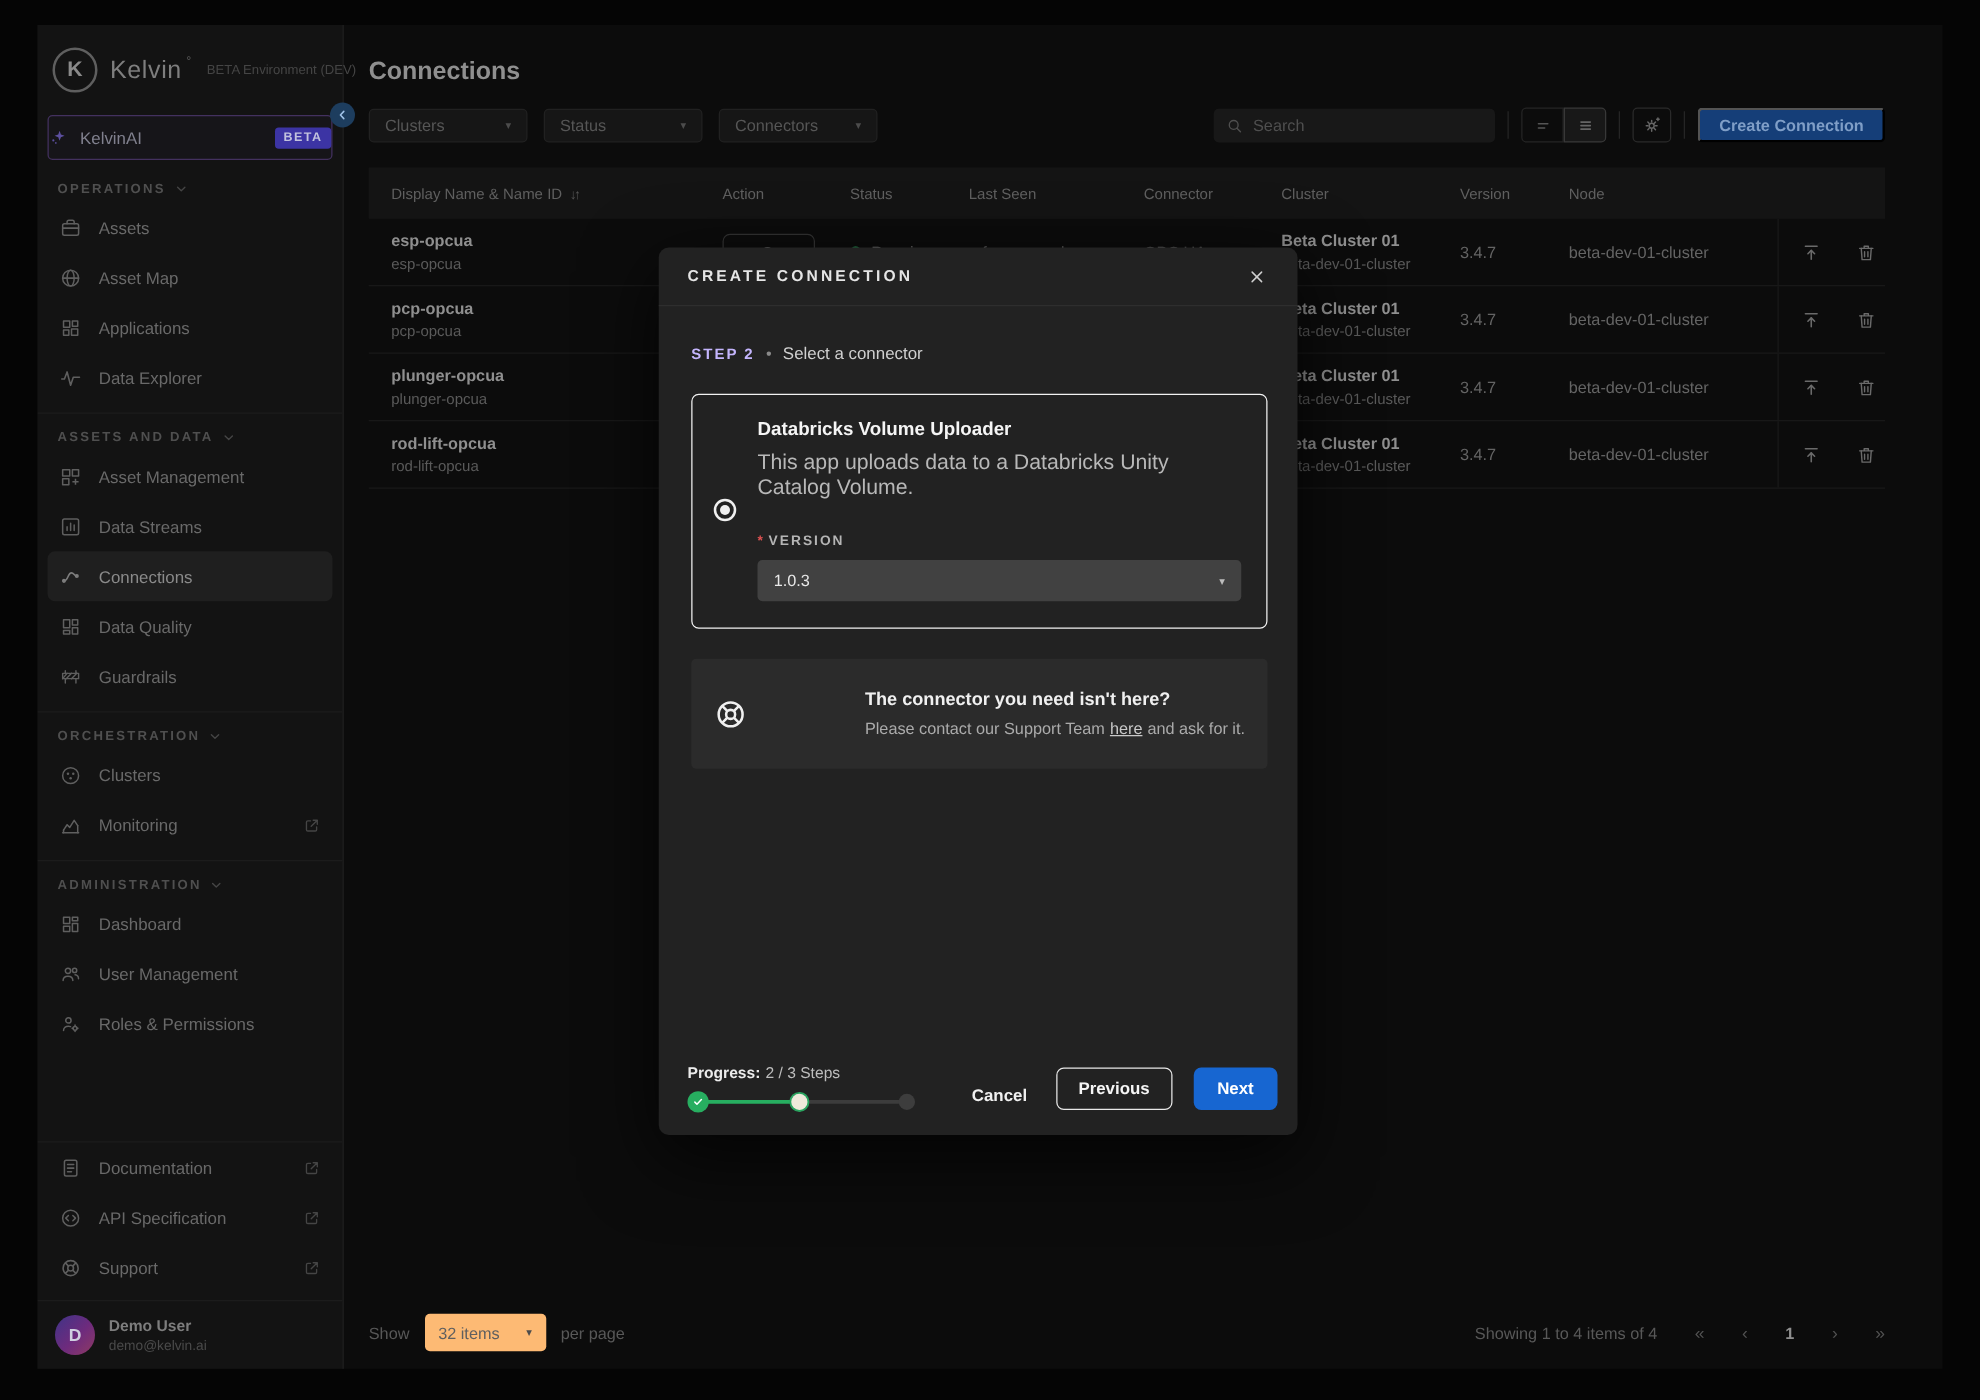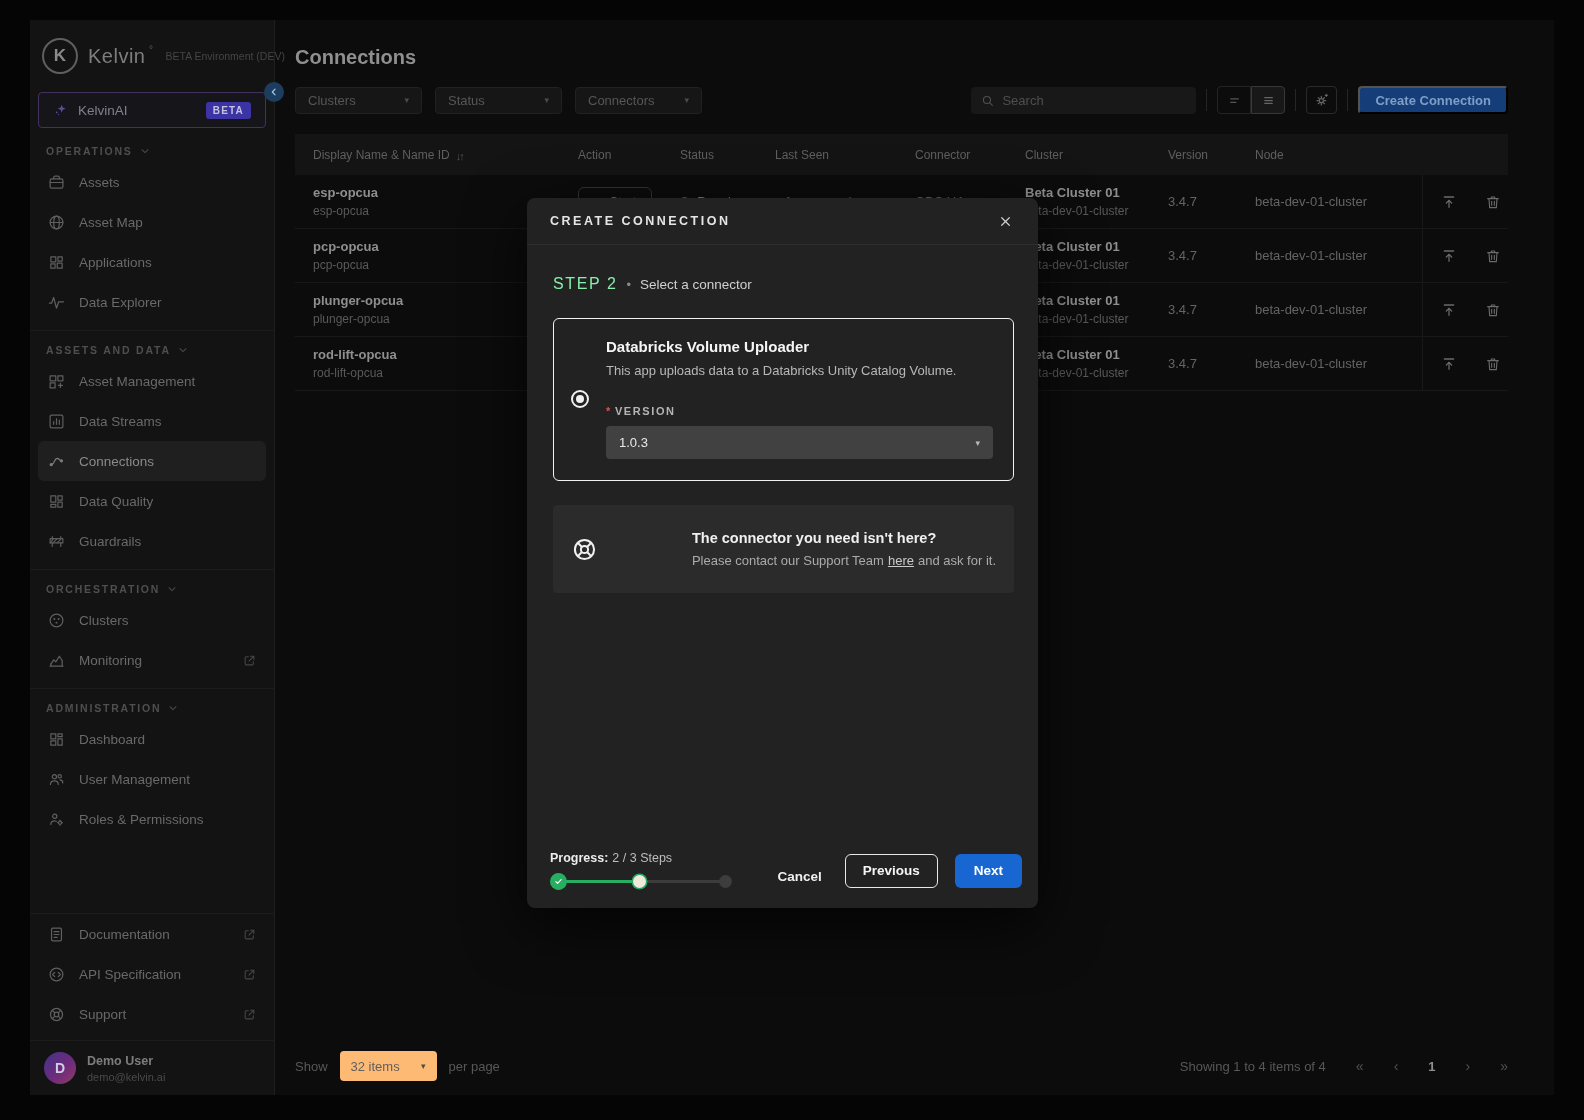--- a/index.html
+++ b/index.html
@@ -20,21 +20,21 @@
   .collapse-btn svg { width:10px; height:10px; }
 
   .logo-row { display:flex; align-items:center; gap:10px; padding:18px 14px 8px 12px; }
   .logo-circle { width:36px; height:36px; border:2px solid #5f5f5f; border-radius:50%;
                  color:#8a8a8a; font-size:17px; font-weight:700; flex-shrink:0; }
   .brand-name { font-size:20px; color:#7e7e7e; font-weight:500; letter-spacing:.5px; position:relative; }
   .brand-name::after { content:"°"; font-size:10px; position:absolute; top:-1px; right:-8px; color:#5a5a5a; }
   .brand-env { font-size:10.5px; color:#454545; margin-left:10px; white-space:nowrap; }
 
   .kelvinai { margin:10px 8px 2px; height:36px; border:1px solid #43315f; border-radius:4px;
-              display:flex; align-items:center; gap:9px; padding:0 14px;
+              display:flex; align-items:center; gap:9px; padding:0 0;
               background:rgba(70,50,120,0.07); }
   .kelvinai svg { width:16px; height:16px; color:#5c4f9e; }
   .kelvinai-label { font-size:13.5px; color:#80808e; }
   .badge-beta { margin-left:auto; background:#3c34a4; color:#c2c2de; font-size:10px;
                 font-weight:700; letter-spacing:1.2px; padding:3px 7px; border-radius:3px; }
 
   .nav { flex:1; padding-top:2px; overflow:hidden; display:flex; flex-direction:column;justify-content:flex-end; }
   .nav-divider { height:1px; background:#1c1c1c; margin:8px 0 0; }
   .section-label { padding:13px 16px 5px; font-size:10.5px; letter-spacing:1.8px;
                    color:#4f4f4f; font-weight:700; display:flex; align-items:center; gap:7px; }
@@ -120,31 +120,31 @@
   .modal { position:fixed; left:527px; top:198px; width:511px; height:710px;
            background:#222222; border-radius:8px; z-index:50; display:flex;
            flex-direction:column; box-shadow:0 18px 60px rgba(0,0,0,.75); }
   .modal-header { height:47px; display:flex; align-items:center; padding:0 20px 0 23px;
                   border-bottom:1px solid #2e2e2e; flex-shrink:0; }
   .modal-title { font-size:12.5px; letter-spacing:2.5px; font-weight:700; color:#e5e5e5; }
   .close-btn { margin-left:auto; color:#cfcfcf; width:26px; height:26px; }
   .close-btn svg { width:13px; height:13px; }
   .modal-body { flex:1; display:flex; flex-direction:column; padding:0 24px 0 26px; min-height:0; }
   .step-row { margin-top:30px; display:flex; align-items:center; gap:9px; }
-  .step-label { font-size:16px; font-weight:400; letter-spacing:1.6px; color:#86efac; }
+  .step-label { font-size:12px; font-weight:700; letter-spacing:1.6px; color:#c4b5fd; }
   .step-sep { color:#8a8a8a; font-size:13px; }
   .step-desc { font-size:13.5px; color:#d0d0d0; }
 
   .connector-card { margin-top:25px; border:1.5px solid #f2f2f2; border-radius:6px;
                     display:flex; padding:19px 20px 21px 0; }
   .radio-col { width:52px; display:flex; align-items:center; justify-content:center; flex-shrink:0; }
   .radio { width:18px; height:18px; border:2px solid #f0f0f0; border-radius:50%; }
   .radio-dot { width:8px; height:8px; border-radius:50%; background:#f0f0f0; }
   .card-title { font-size:15px; font-weight:700; color:#f5f5f5; }
-  .card-desc { margin-top:8px; font-size:13px; color:#b8b8b8; }
+  .card-desc { margin-top:8px; font-size:17px; color:#b8b8b8; }
   .version-label { margin-top:27px; font-size:11px; font-weight:700; letter-spacing:1.6px; color:#b5b5b5; }
   .req { color:#e05252; margin-right:3px; }
   .version-select { margin-top:9px; height:33px; background:#414141; border-radius:4px;
                     display:flex; align-items:center; padding:0 13px; color:#e8e8e8; font-size:13px; }
   .card-content { flex:1; }
 
   .support-box { margin-top:24px; background:#2b2b2b; border-radius:4px;
                  padding:25px 18px; display:flex; align-items:center; gap:16px;justify-content:space-between; }
   .support-box > svg { width:27px; height:27px; color:#f0f0f0; flex-shrink:0; }
   .support-title { font-size:14.5px; font-weight:700; color:#f0f0f0; }

